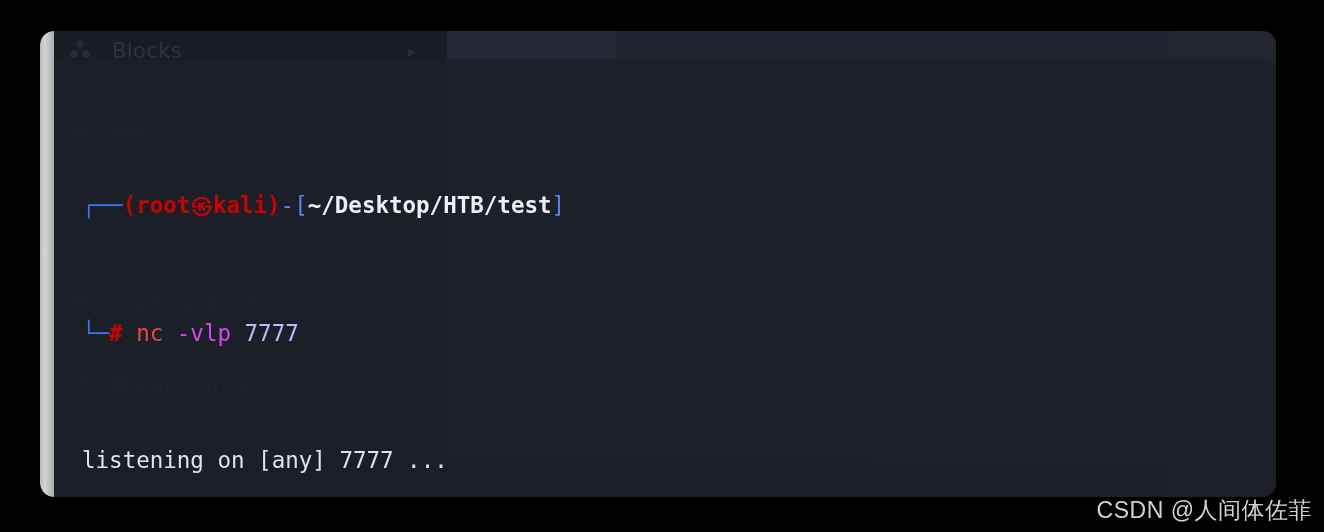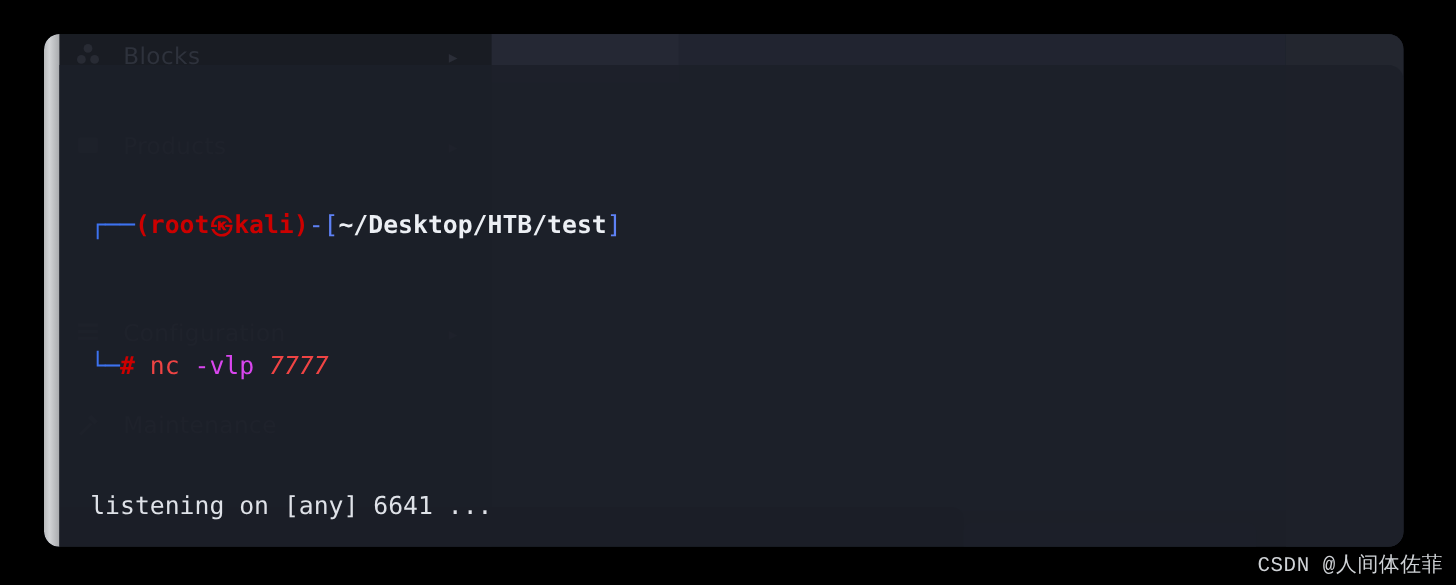--- a/index.html
+++ b/index.html
@@ -134,30 +134,30 @@
   }
   .line { white-space: pre; }
 
   .c-blue    { color: #3d72f0; }
   .c-red     { color: #cc0000; font-weight: bold; }
   .c-white   { color: #dfe2e8; }
   .c-lightbl { color: #5e81f5; }
   .c-bwhite  { color: #eceff4; font-weight: bold; }
   .c-teal    { color: #ef4444; }
   .c-green   { color: #d946ef; }
-  .c-gray    { color: #ef4444; font-style: italic; }
+  .c-gray    { color: #c4b5fd; }
 
   
   #watermark {
     position: absolute;
     right: 12px;
     bottom: 6px;
     color: #cfd2d6;
-    font-family: Liberation Mono, monospace;
-    font-size: 19px;
+    font-family: Liberation Sans, sans-serif;
+    font-size: 23px;
     letter-spacing: 0.5px;
     white-space: nowrap;
   }
 </style>
 </head>
 <body>
 
 <div id="screen">
 
   <div id="ghost-app">
@@ -216,21 +216,21 @@
 
   <div id="terminal">
     <div class="term-scrollstrip"></div>
     <div class="term-body">
       <div class="term-text">
 
         <div class="line"><span class="c-blue">┌──</span><span class="c-red">(</span><span class="c-red">root</span><span class="c-red">㉿</span><span class="c-red">kali</span><span class="c-red">)</span><span class="c-lightbl">-</span><span class="c-lightbl">[</span><span class="c-bwhite">~/Desktop/HTB/test</span><span class="c-lightbl">]</span></div>
 
         <div class="line"><span class="c-blue">└─</span><span class="c-red">#</span><span> </span><span class="c-teal">nc</span><span> </span><span class="c-green">-vlp</span><span> </span><span class="c-gray">7777</span></div>
 
-        <div class="line c-white">listening on [any] 6641 ...</div>
+        <div class="line c-white">listening on [any] 7777 ...</div>
         
         
         
 
         
 
         
         
 
         

